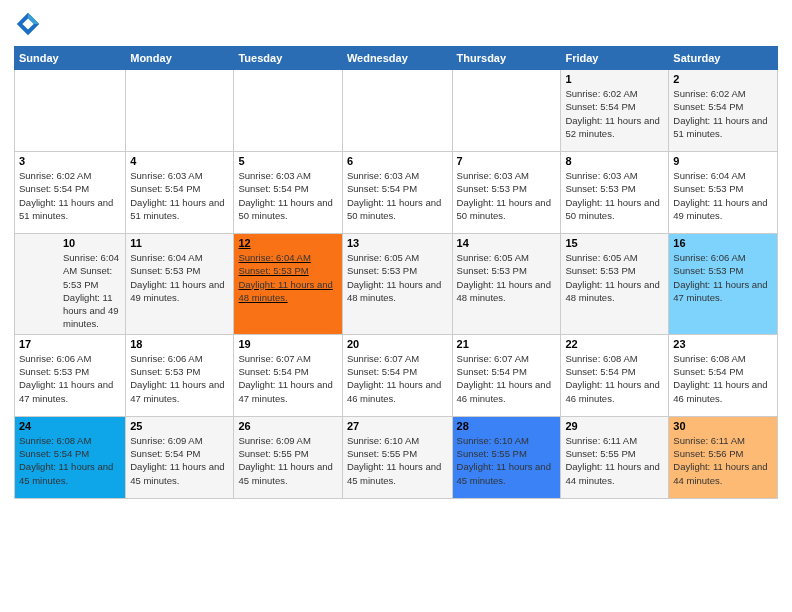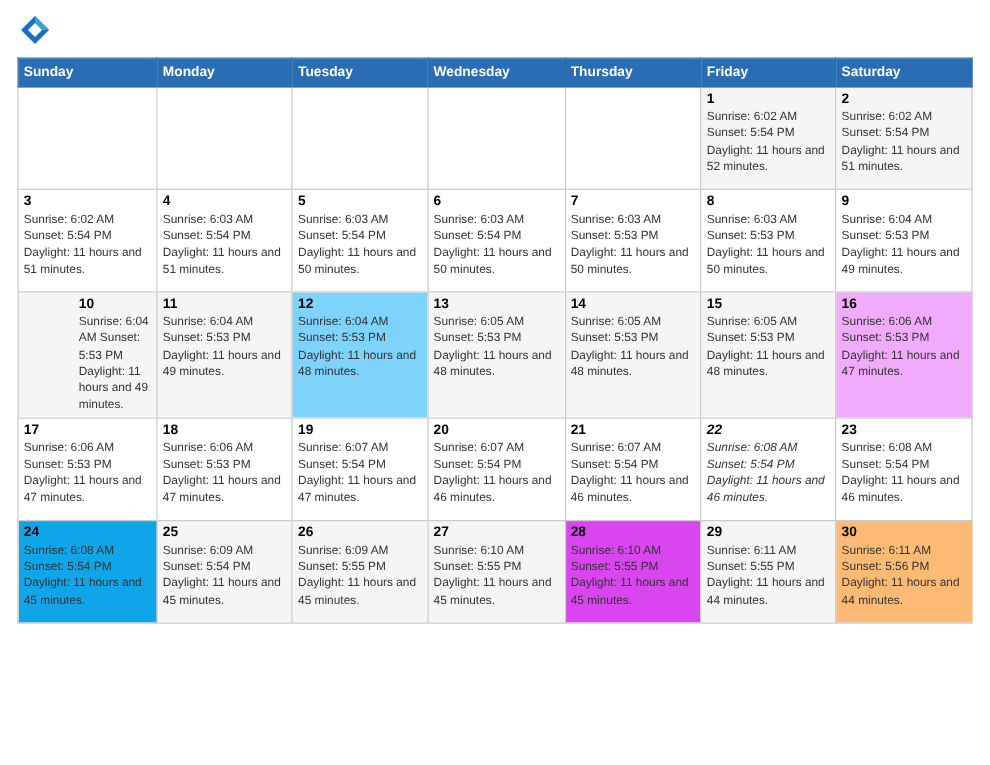--- a/index.html
+++ b/index.html
@@ -195,21 +195,21 @@
             <div class="day-info">Sunrise: 6:04 AM
 Sunset: 5:53 PM
 Daylight: 11 hours and 49 minutes.</div>
           </td>
           <td style="background: rgb(245, 245, 245);">
             <div class="day-number">11</div>
             <div class="day-info">Sunrise: 6:04 AM
 Sunset: 5:53 PM
 Daylight: 11 hours and 49 minutes.</div>
           </td>
-          <td style="background: #7dd3fc;">
+          <td style="background: #f97316; text-decoration: underline;">
             <div class="day-number">12</div>
             <div class="day-info">Sunrise: 6:04 AM
 Sunset: 5:53 PM
 Daylight: 11 hours and 48 minutes.</div>
           </td>
           <td style="background: rgb(245, 245, 245);">
             <div class="day-number">13</div>
             <div class="day-info">Sunrise: 6:05 AM
 Sunset: 5:53 PM
 Daylight: 11 hours and 48 minutes.</div>
@@ -219,21 +219,21 @@
             <div class="day-info">Sunrise: 6:05 AM
 Sunset: 5:53 PM
 Daylight: 11 hours and 48 minutes.</div>
           </td>
           <td style="background: rgb(245, 245, 245);">
             <div class="day-number">15</div>
             <div class="day-info">Sunrise: 6:05 AM
 Sunset: 5:53 PM
 Daylight: 11 hours and 48 minutes.</div>
           </td>
-          <td style="background: #f0abfc;">
+          <td style="background: #7dd3fc;">
             <div class="day-number">16</div>
             <div class="day-info">Sunrise: 6:06 AM
 Sunset: 5:53 PM
 Daylight: 11 hours and 47 minutes.</div>
           </td>
         </tr>
         <tr>
           <td style="background: rgb(255, 255, 255);">
             <div class="day-number">17</div>
             <div class="day-info">Sunrise: 6:06 AM
@@ -257,21 +257,21 @@
             <div class="day-info">Sunrise: 6:07 AM
 Sunset: 5:54 PM
 Daylight: 11 hours and 46 minutes.</div>
           </td>
           <td style="background: rgb(255, 255, 255);">
             <div class="day-number">21</div>
             <div class="day-info">Sunrise: 6:07 AM
 Sunset: 5:54 PM
 Daylight: 11 hours and 46 minutes.</div>
           </td>
-          <td style="background: rgb(255, 255, 255); font-style: italic;">
+          <td style="background: rgb(255, 255, 255);">
             <div class="day-number">22</div>
             <div class="day-info">Sunrise: 6:08 AM
 Sunset: 5:54 PM
 Daylight: 11 hours and 46 minutes.</div>
           </td>
           <td style="background: rgb(255, 255, 255); margin-left: 44px;">
             <div class="day-number">23</div>
             <div class="day-info">Sunrise: 6:08 AM
 Sunset: 5:54 PM
 Daylight: 11 hours and 46 minutes.</div>
@@ -295,21 +295,21 @@
             <div class="day-info">Sunrise: 6:09 AM
 Sunset: 5:55 PM
 Daylight: 11 hours and 45 minutes.</div>
           </td>
           <td style="background: rgb(245, 245, 245);">
             <div class="day-number">27</div>
             <div class="day-info">Sunrise: 6:10 AM
 Sunset: 5:55 PM
 Daylight: 11 hours and 45 minutes.</div>
           </td>
-          <td style="background: #d946ef;">
+          <td style="background: #3b82f6;">
             <div class="day-number">28</div>
             <div class="day-info">Sunrise: 6:10 AM
 Sunset: 5:55 PM
 Daylight: 11 hours and 45 minutes.</div>
           </td>
           <td style="background: rgb(245, 245, 245);">
             <div class="day-number">29</div>
             <div class="day-info">Sunrise: 6:11 AM
 Sunset: 5:55 PM
 Daylight: 11 hours and 44 minutes.</div>

